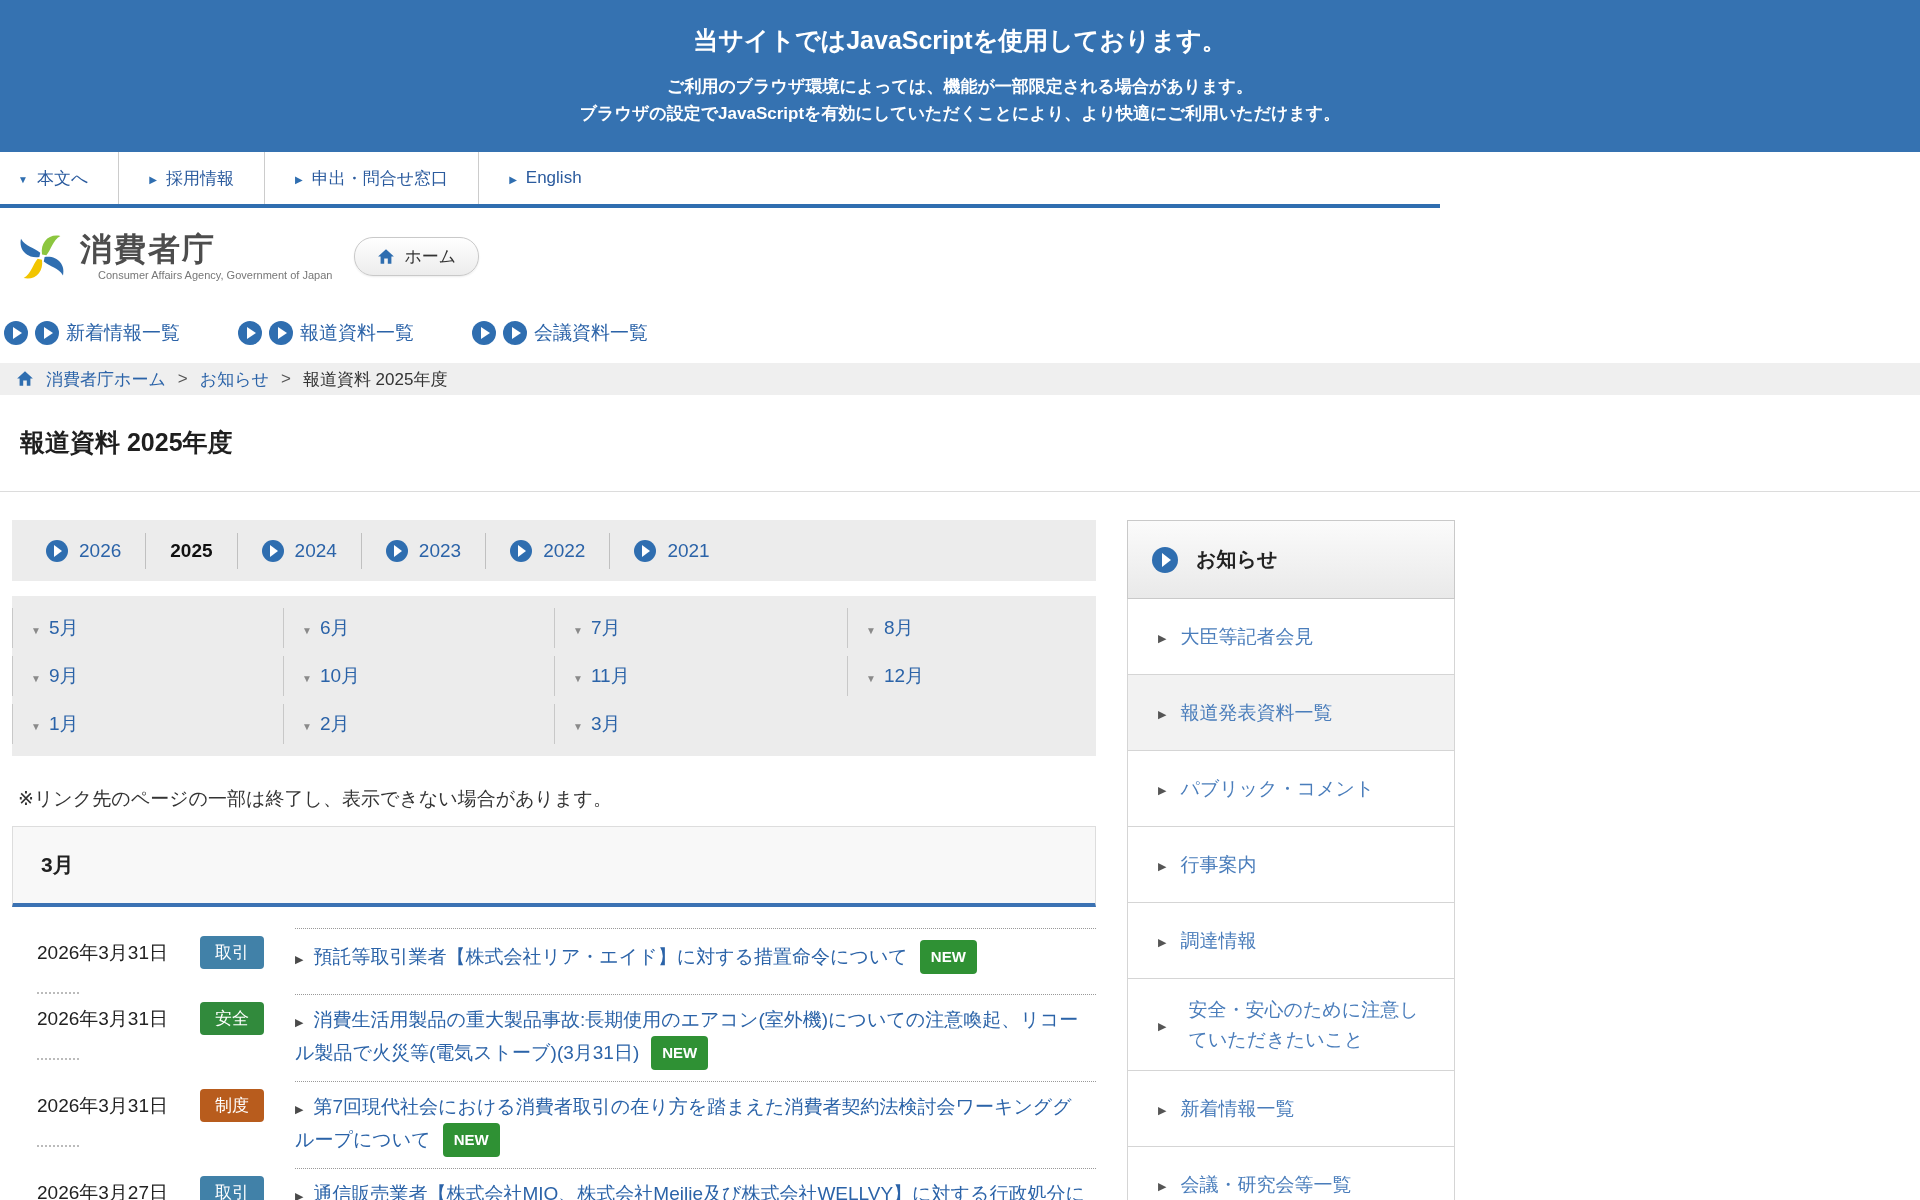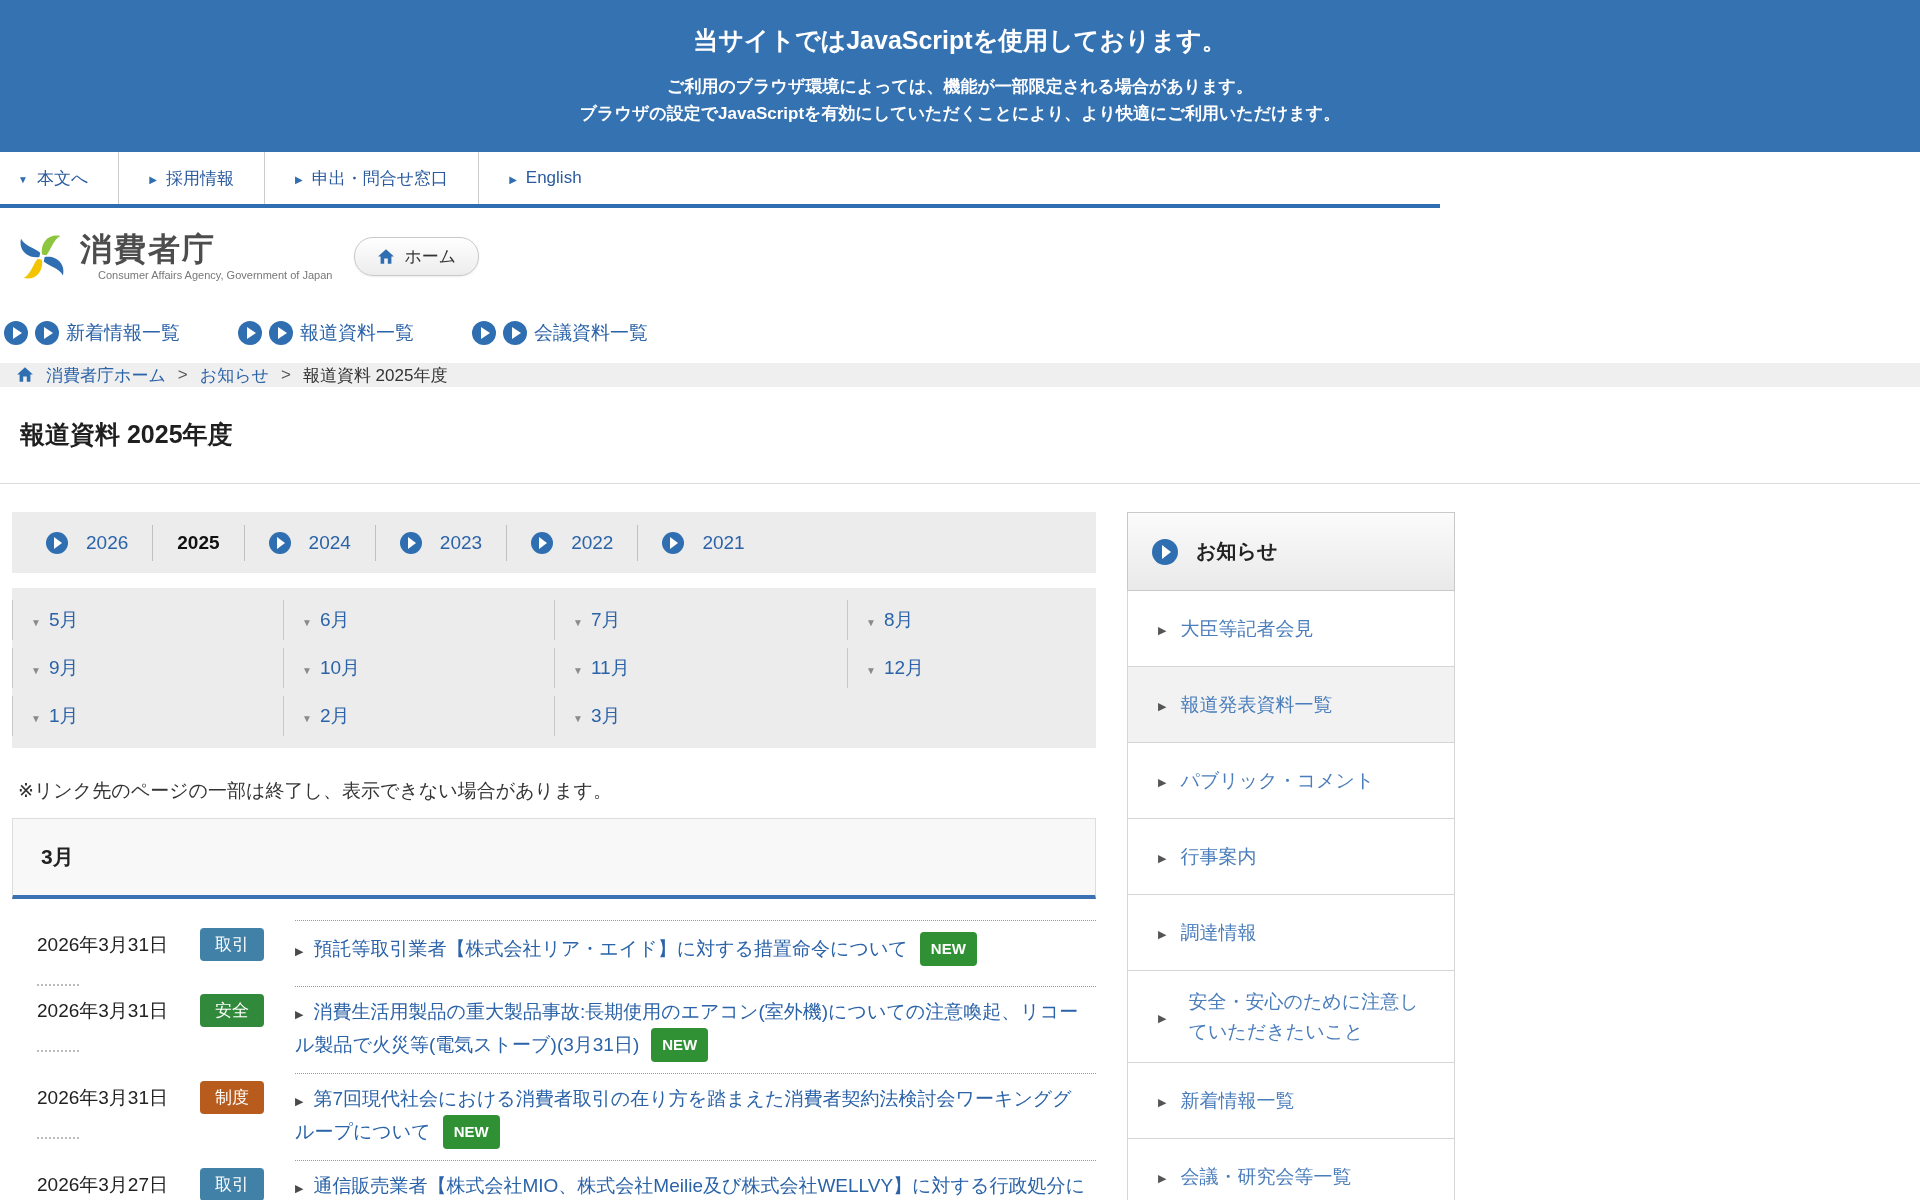--- a/index.html
+++ b/index.html
@@ -29,38 +29,38 @@
     font-size:17px; color:#333; cursor:pointer; box-shadow:0 1px 2px rgba(0,0,0,.08); }
 
   
   .quicklinks { display:flex; gap:58px; padding:15px 0 17px 4px; }
   .qlink { display:flex; align-items:center; gap:7px; color:#2b63a8; font-size:19px; cursor:pointer; }
   .play-icon { width:24px; height:24px; border-radius:50%; background:#2f6eb0; position:relative; flex:0 0 auto; }
   .play-icon::after { content:""; position:absolute; left:9px; top:6px;
     border-left:9px solid #fff; border-top:6px solid transparent; border-bottom:6px solid transparent; }
 
   
-  .breadcrumb { background:#efefef; height:24px; display:flex; align-items:center; gap:12px;
+  .breadcrumb { background:#efefef; height:32px; display:flex; align-items:center; gap:12px;
     padding-left:16px; font-size:17px; }
   .breadcrumb a { color:#2b63a8; text-decoration:none; cursor:pointer; }
   .crumb-sep { color:#555; }
   .crumb-cur { color:#333; }
 
   
   .titlebar { border-bottom:1px solid #dcdcdc; padding:31px 0 32px 20px; }
   .titlebar h1 { font-size:25px; color:#1f1f1f; }
 
   
   .content { display:flex; padding:28px 0 0 12px; }
   .main { width:1084px; }
   .aside { width:328px; margin-left:31px; }
 
   
   .yearbox { background:#ececec; height:61px; display:flex; align-items:center; padding-left:10px; margin-bottom:15px; }
-  .year-tab { display:flex; align-items:center; gap:18px; padding:7px 24px; border-right:1px solid #c0c0c0;
+  .year-tab { display:flex; align-items:center; gap:11px; padding:7px 24px; border-right:1px solid #c0c0c0;
     font-size:19px; color:#2b63a8; cursor:pointer; }
   .year-tab:last-child { border-right:none; }
   .year-tab.current { color:#111; font-weight:bold; cursor:default; }
   .year-tab .play-icon { width:22px; height:22px; }
   .year-tab .play-icon::after { left:8px; top:5px; border-left:8px solid #fff; }
 
   
   .monthbox { background:#ececec; padding:8px 0; margin-bottom:30px; }
   .monthgrid { display:grid; grid-template-columns:repeat(4,1fr); }
   .mcell { margin:4px 0; padding:7px 0 7px 18px; border-left:1px solid #c8c8c8;

